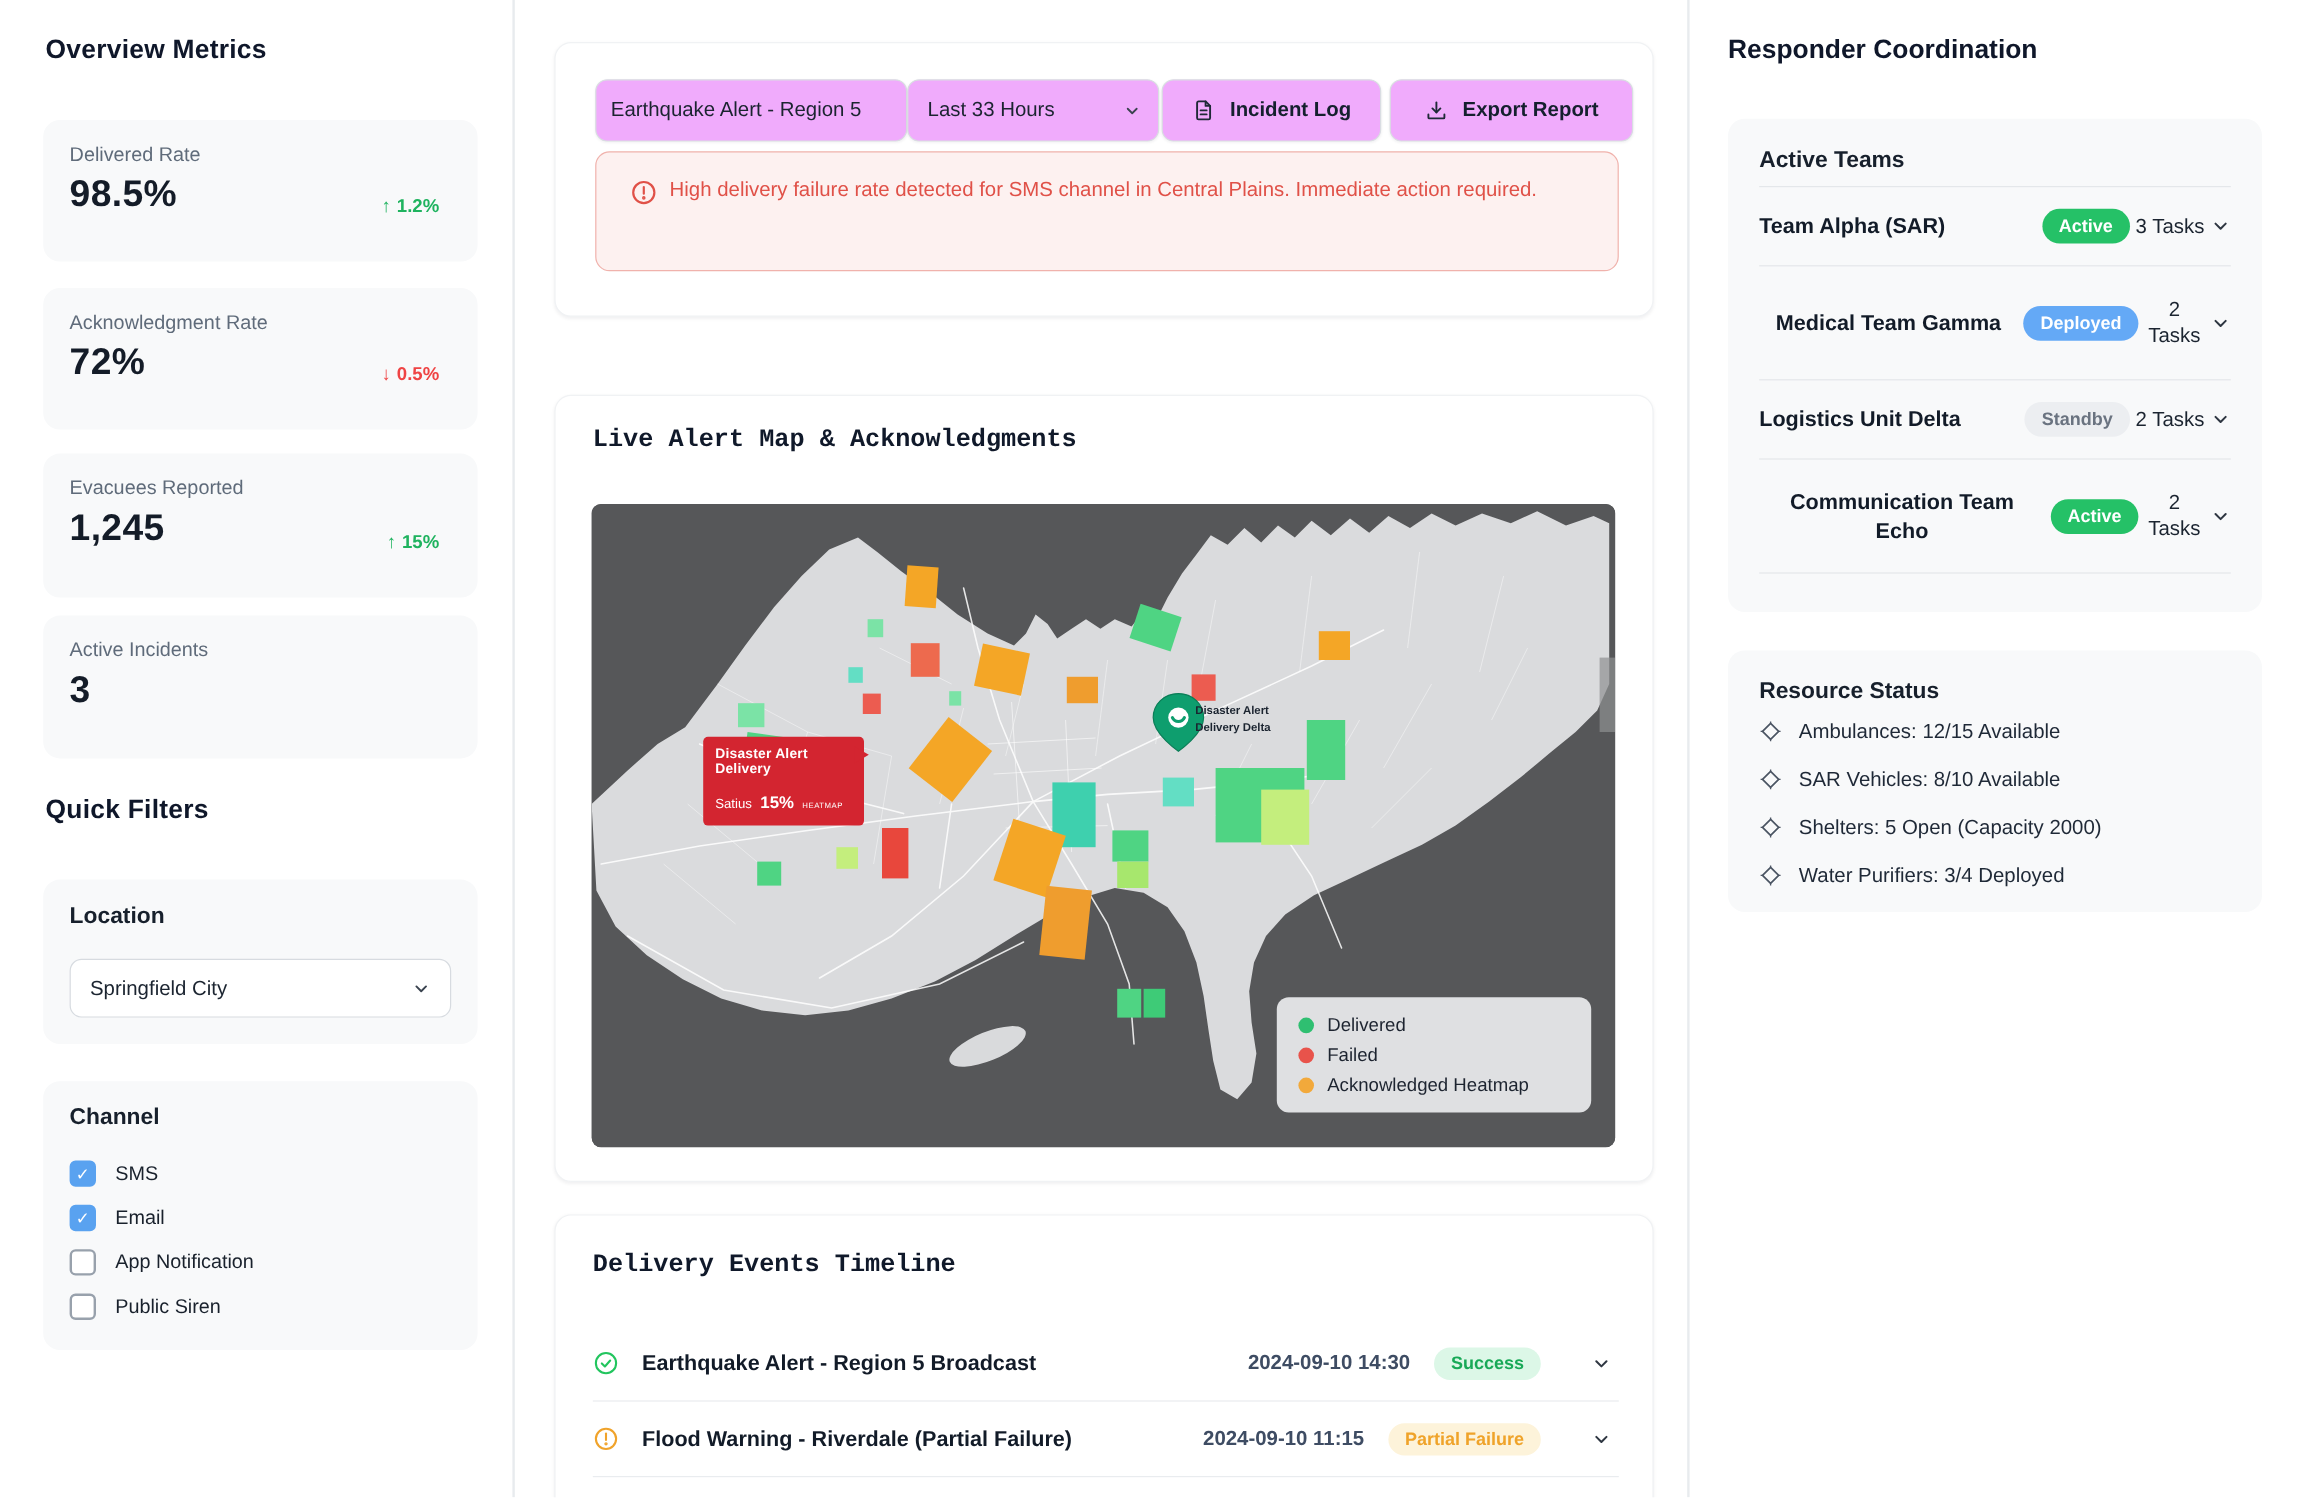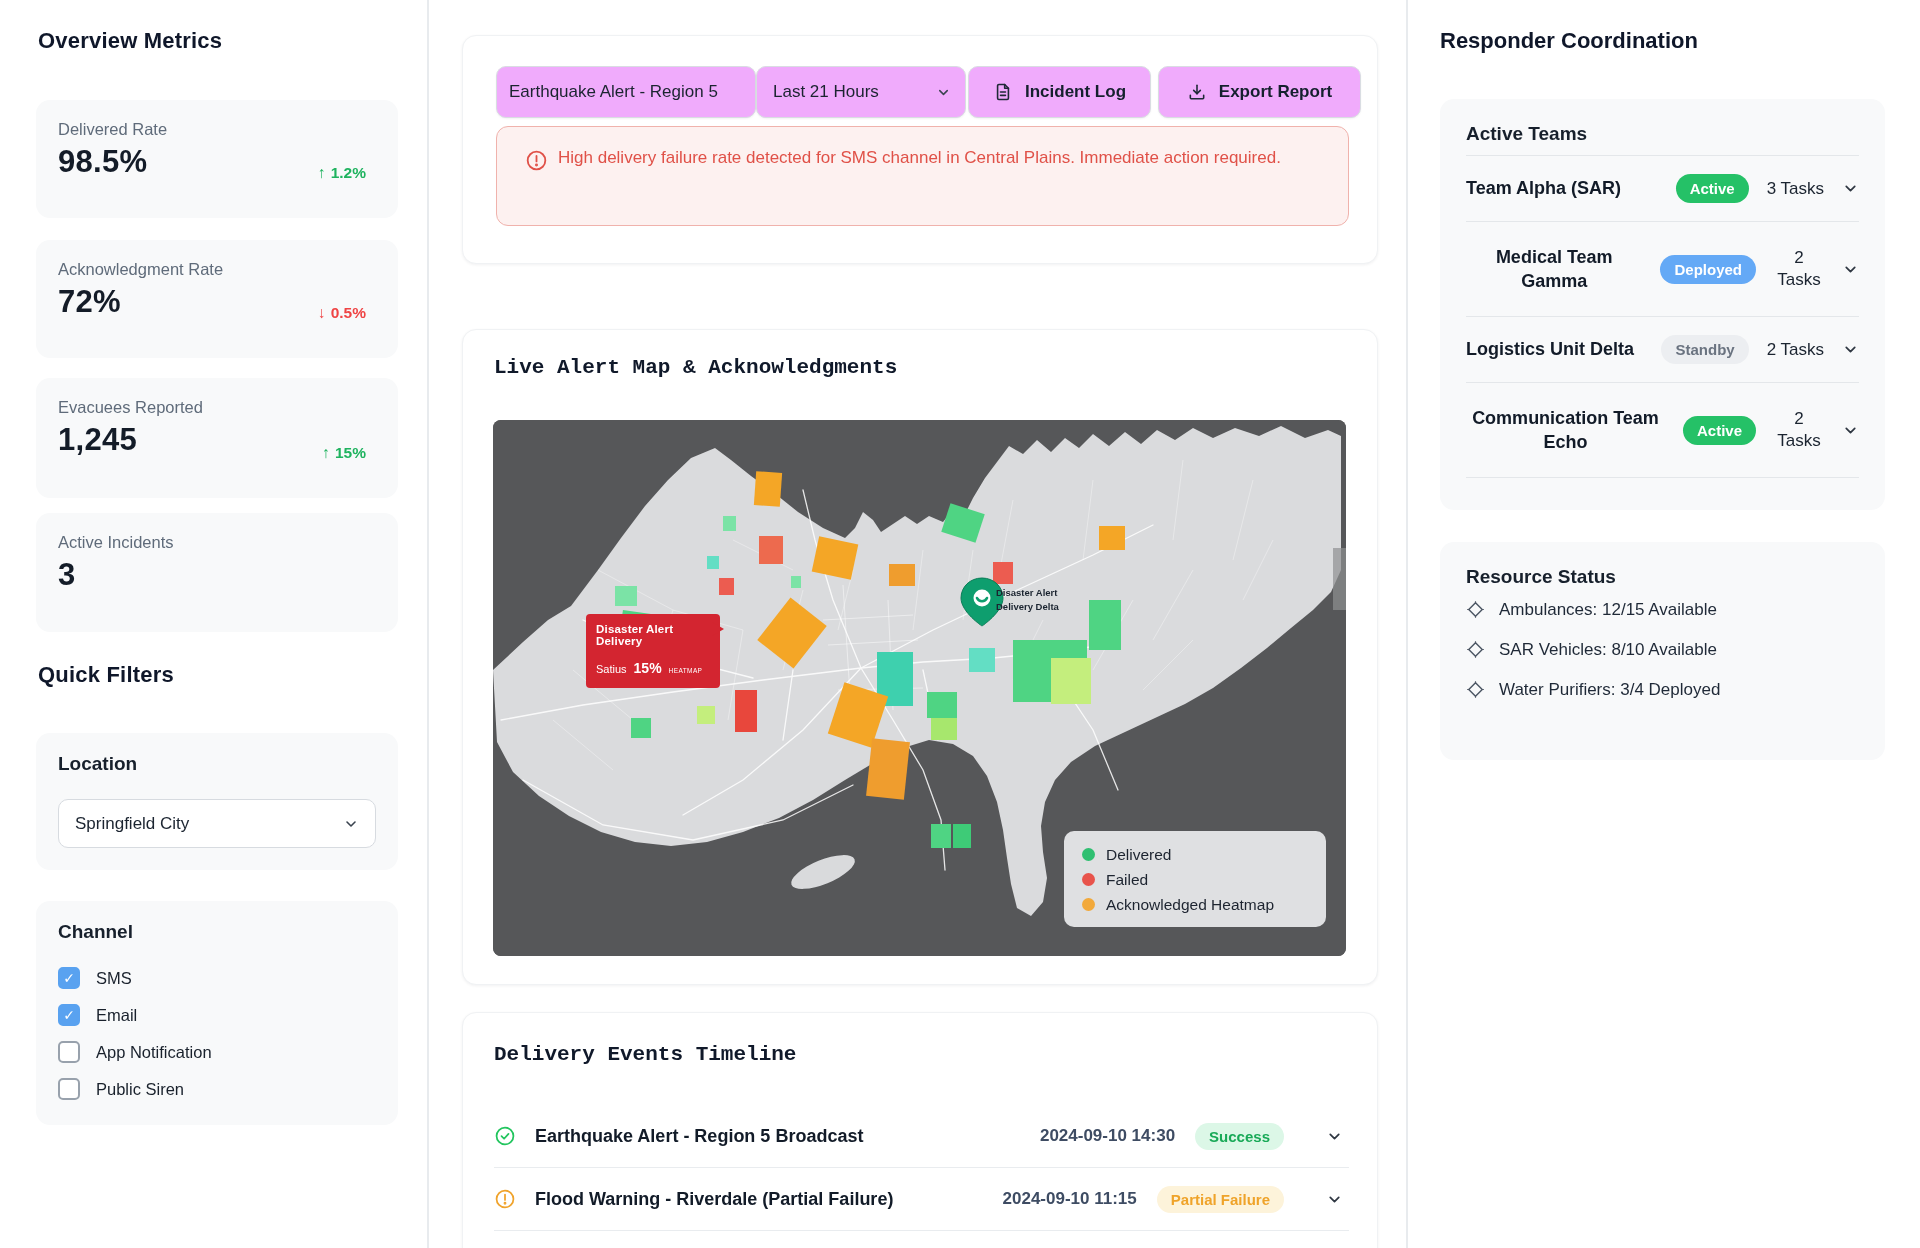--- a/index.html
+++ b/index.html
@@ -62,21 +62,21 @@
   .badge.success{background:#dcf7e7;color:#18a957;}
   .badge.warning{background:#fdf3da;color:#efa32a;}
   .tl-chev{margin-left:28px;margin-right:6px;}
 
   
   #right-divider{position:absolute;left:1406px;top:0;width:2px;height:1248px;background:#e8ebee;}
   #rp-title{position:absolute;left:1440px;top:28px;font-size:22px;font-weight:700;color:#0f172a;}
   .rp-card{position:absolute;left:1440px;width:445px;background:#f8f9fa;border-radius:14px;padding:24px 26px;}
   .rp-card-h{font-size:19px;font-weight:600;color:#17202c;}
   #teams-card{top:99px;height:411px;}
-  .team-row{display:flex;align-items:center;gap:18px;border-top:1px solid #e4e7ea;cursor:pointer;}
+  .team-row{display:flex;align-items:center;gap:5px;border-top:1px solid #e4e7ea;cursor:pointer;}
   .team-row:first-of-type{border-top:none;}
   .row-sm{height:66px;}
   .row-lg{height:95px;}
   .team-name{flex:1;font-size:18px;font-weight:600;color:#121b28;line-height:1.35;}
   .row-lg .team-name{text-align:center;padding:0 4px;}
   .st-badge{border-radius:999px;padding:6px 14px;font-size:15px;font-weight:600;white-space:nowrap;}
   .st-badge.active{background:#25c167;color:#fff;}
   .st-badge.deployed{background:#64a9f6;color:#fff;}
   .st-badge.standby{background:#eceef1;color:#6a7380;}
   .team-tasks{font-size:17px;color:#1b2430;white-space:nowrap;}
@@ -159,21 +159,21 @@
       <div class="cb-row" style="top:173px;">
         <span class="cb"></span>
         <span class="cb-label">Public Siren</span>
       </div>
     </div>
   </div>
 
   <div class="main-card" style="top:35px;height:229px;">
     <input class="tb-item" id="incident-input" value="Earthquake Alert - Region 5" style="">
     <div class="tb-item" id="range-select">
-      <span>Last 21 Hours</span>
+      <span>Last 33 Hours</span>
       <span style="margin-left:auto;">
         <svg class="ic" width="15" height="15" viewBox="0 0 24 24" fill="none" stroke="#3a434f" stroke-width="2.4" stroke-linecap="round" stroke-linejoin="round">
             <polyline points="6 9 12 15 18 9"></polyline>
           </svg>
       </span>
     </div>
     <div class="tb-item" id="btn-incident-log">
       <span>
         <svg class="ic" width="20" height="20" viewBox="0 0 24 24" fill="none" stroke="#1f2937" stroke-width="1.9" stroke-linecap="round" stroke-linejoin="round">
             <path d="M14 3H7a1.5 1.5 0 0 0-1.5 1.5v15A1.5 1.5 0 0 0 7 21h10a1.5 1.5 0 0 0 1.5-1.5V7.5z"></path>
@@ -420,17 +420,26 @@
       </span>
       <span class="res-text">SAR Vehicles: 8/10 Available</span>
     </div>
     <div class="res-row">
       <span>
         <svg class="ic" width="19" height="19" viewBox="0 0 24 24" fill="none" stroke="#4b5563" stroke-width="1.8" stroke-linejoin="round">
             <path d="M12 3.5 L20.5 12 L12 20.5 L3.5 12 Z"></path>
             <path d="M12 1.5v2 M12 20.5v2 M1.5 12h2 M20.5 12h2" stroke-width="1.4"></path>
           </svg>
       </span>
+      <span class="res-text">Shelters: 5 Open (Capacity 2000)</span>
+    </div>
+    <div class="res-row">
+      <span>
+        <svg class="ic" width="19" height="19" viewBox="0 0 24 24" fill="none" stroke="#4b5563" stroke-width="1.8" stroke-linejoin="round">
+            <path d="M12 3.5 L20.5 12 L12 20.5 L3.5 12 Z"></path>
+            <path d="M12 1.5v2 M12 20.5v2 M1.5 12h2 M20.5 12h2" stroke-width="1.4"></path>
+          </svg>
+      </span>
       <span class="res-text">Water Purifiers: 3/4 Deployed</span>
     </div>
   </div>
 
 </div>
 
 </body></html>

